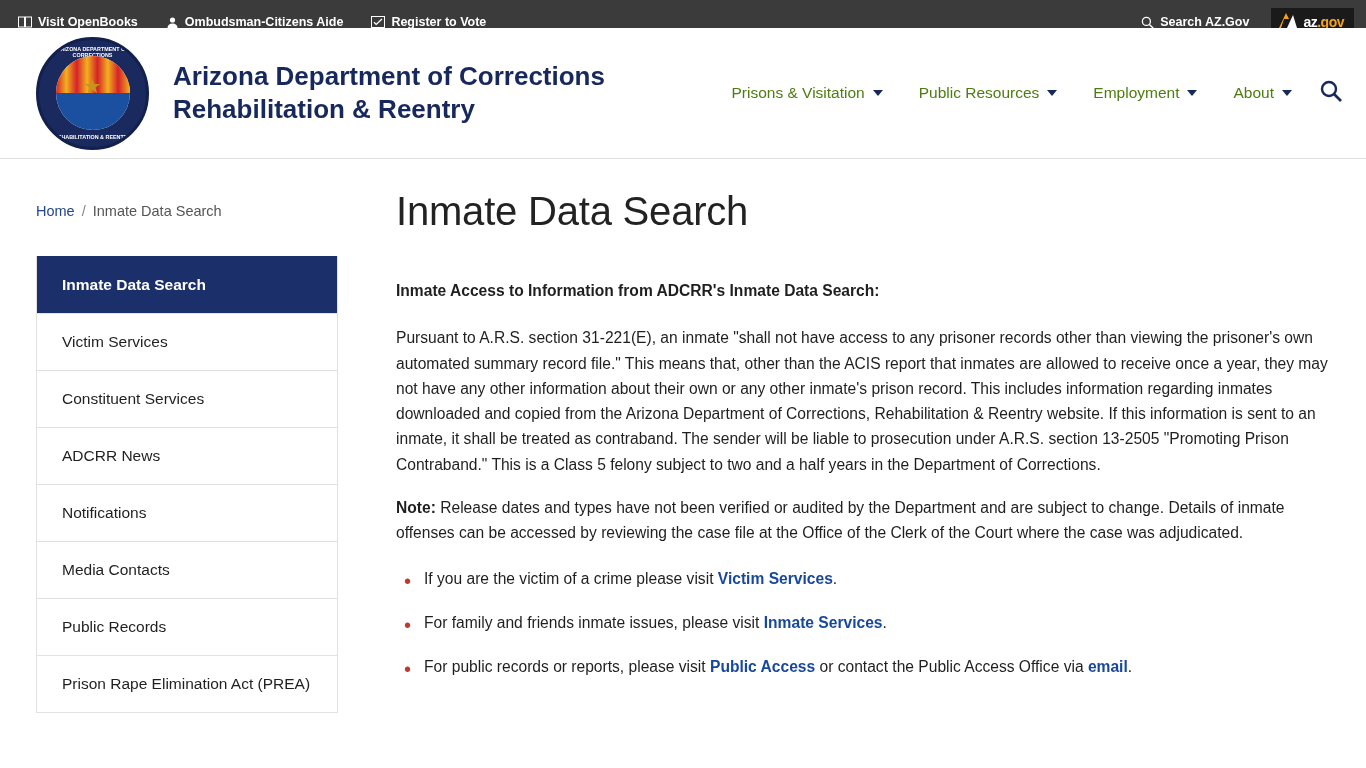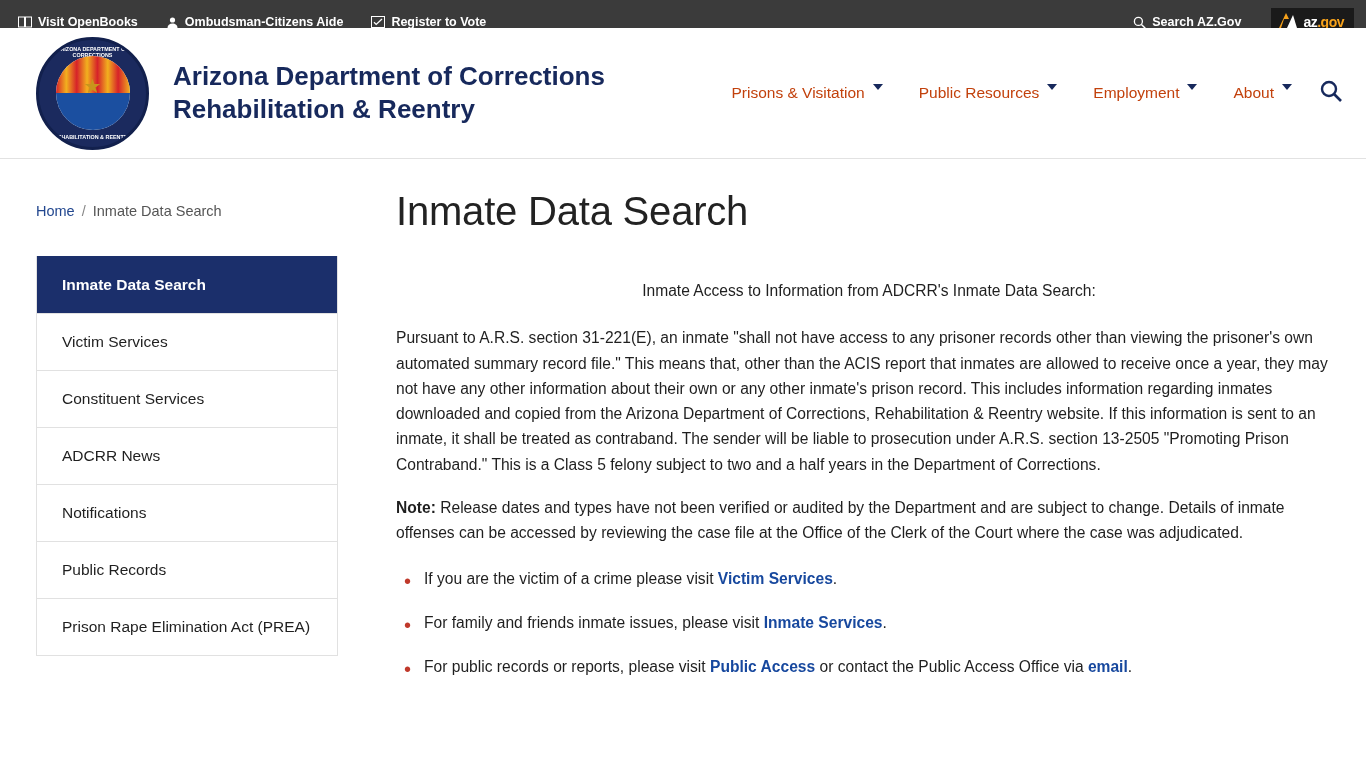--- a/index.html
+++ b/index.html
@@ -26,21 +26,21 @@
   }
   .statebar .left { display: flex; align-items: center; gap: 0; }
   .statebar .sb-item {
     display: flex; align-items: center; gap: 6px;
     padding: 0 14px;
     height: 28px;
     white-space: nowrap;
   }
   .statebar .right {
     margin-left: auto;
-    display: flex; align-items: center; gap: 16px;
+    display: flex; align-items: center; gap: 8px;
   }
   .sb-icon { display: inline-block; line-height: 0; }
   .azgov-logo {
     background: #1a1a1a;
     height: 28px;
     display: flex; align-items: center;
     padding: 0 10px 0 6px;
     gap: 4px;
   }
   .azgov-text {
@@ -106,23 +106,23 @@
     font-weight: bold;
     color: #17295c;
     max-width: 470px;
   }
   .mainnav {
     margin-left: auto;
     display: flex; align-items: center;
     gap: 0;
   }
   .mainnav .nav-item {
-    display: flex; gap: 8px;
+    display: flex; align-items: center; gap: 8px;
     font-size: 15.5px;
-    color: #c2410c;
+    color: #4d7c0f;
     padding: 0 18px;
     white-space: nowrap;
     cursor: pointer;
   }
   .caret {
     width: 0; height: 0;
     border-left: 5px solid transparent;
     border-right: 5px solid transparent;
     border-top: 6px solid #17295c;
   }
@@ -183,21 +183,21 @@
     color: #222;
     margin: 0 0 44px 0;
     letter-spacing: -0.2px;
   }
   .content p {
     font-size: 15.6px;
     line-height: 1.62;
     color: #1f1f1f;
     margin: 0 0 18px 0;
   }
-  .content p.lead { font-weight: normal; margin-bottom: 22px; text-align: center; }
+  .content p.lead { font-weight: bold; margin-bottom: 22px; }
   .content b { font-weight: bold; }
   ul.links {
     list-style: none;
     margin: 22px 0 8px 0;
     padding: 0;
   }
   ul.links li {
     font-size: 15.6px;
     line-height: 1.6;
     color: #1f1f1f;
@@ -338,20 +338,23 @@
         <span>Victim Services</span>
       </div>
       <div class="item">
         <span>Constituent Services</span>
       </div>
       <div class="item">
         <span>ADCRR News</span>
       </div>
       <div class="item">
         <span>Notifications</span>
+      </div>
+      <div class="item">
+        <span>Media Contacts</span>
       </div>
       <div class="item">
         <span>Public Records</span>
       </div>
       <div class="item">
         <span>Prison Rape Elimination Act (PREA)</span>
       </div>
     </div>
   </div>
 

